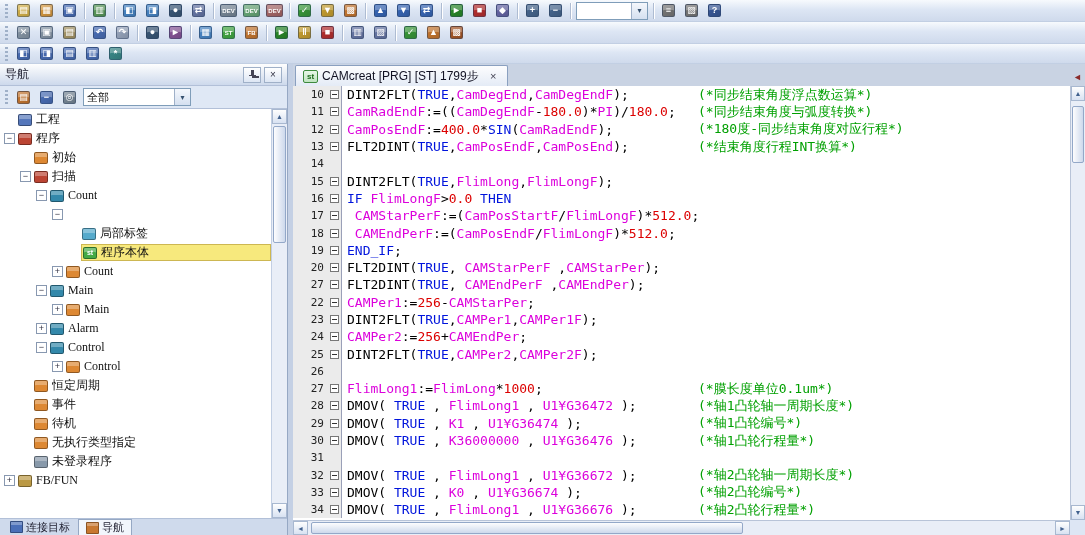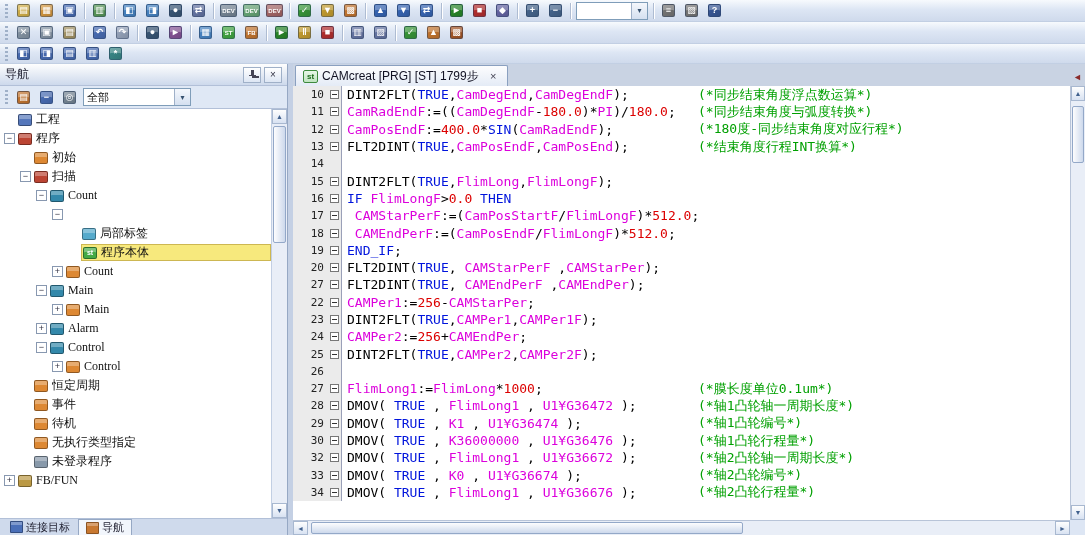--- a/index.html
+++ b/index.html
@@ -600,20 +600,25 @@
           <span class="codewrap"><span class="s-pln">DMOV( </span><span class="s-kw">TRUE</span><span class="s-pln"> , </span><span class="s-dev">K1</span><span class="s-pln"> , </span><span class="s-dev">U1¥G36474</span><span class="s-pln"> );</span><span class="cmt">(*轴1凸轮编号*)</span></span>
         </div>
         <div class="line">
           <span class="ln">30</span>
           <span class="foldc">
             <span class="fbox"></span>
           </span>
           <span class="codewrap"><span class="s-pln">DMOV( </span><span class="s-kw">TRUE</span><span class="s-pln"> , </span><span class="s-dev">K36000000</span><span class="s-pln"> , </span><span class="s-dev">U1¥G36476</span><span class="s-pln"> );</span><span class="cmt">(*轴1凸轮行程量*)</span></span>
         </div>
         <div class="line">
+          <span class="ln">31</span>
+          <span class="foldc"></span>
+          <span class="codewrap"></span>
+        </div>
+        <div class="line">
           <span class="ln">32</span>
           <span class="foldc">
             <span class="fbox"></span>
           </span>
           <span class="codewrap"><span class="s-pln">DMOV( </span><span class="s-kw">TRUE</span><span class="s-pln"> , </span><span class="s-lbl">FlimLong1</span><span class="s-pln"> , </span><span class="s-dev">U1¥G36672</span><span class="s-pln"> );</span><span class="cmt">(*轴2凸轮轴一周期长度*)</span></span>
         </div>
         <div class="line">
           <span class="ln">33</span>
           <span class="foldc">
             <span class="fbox"></span>

